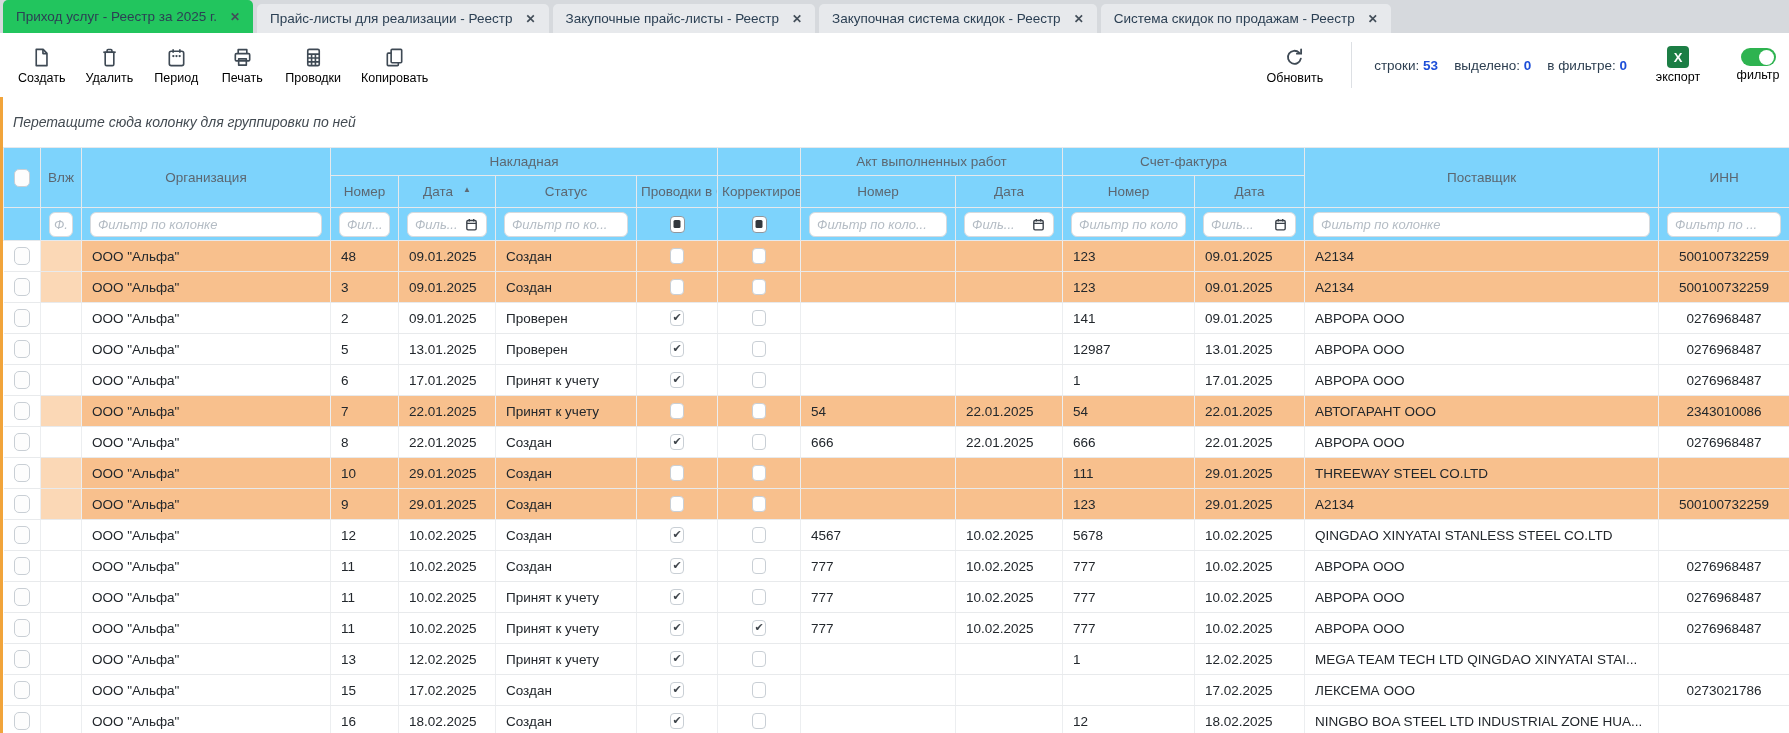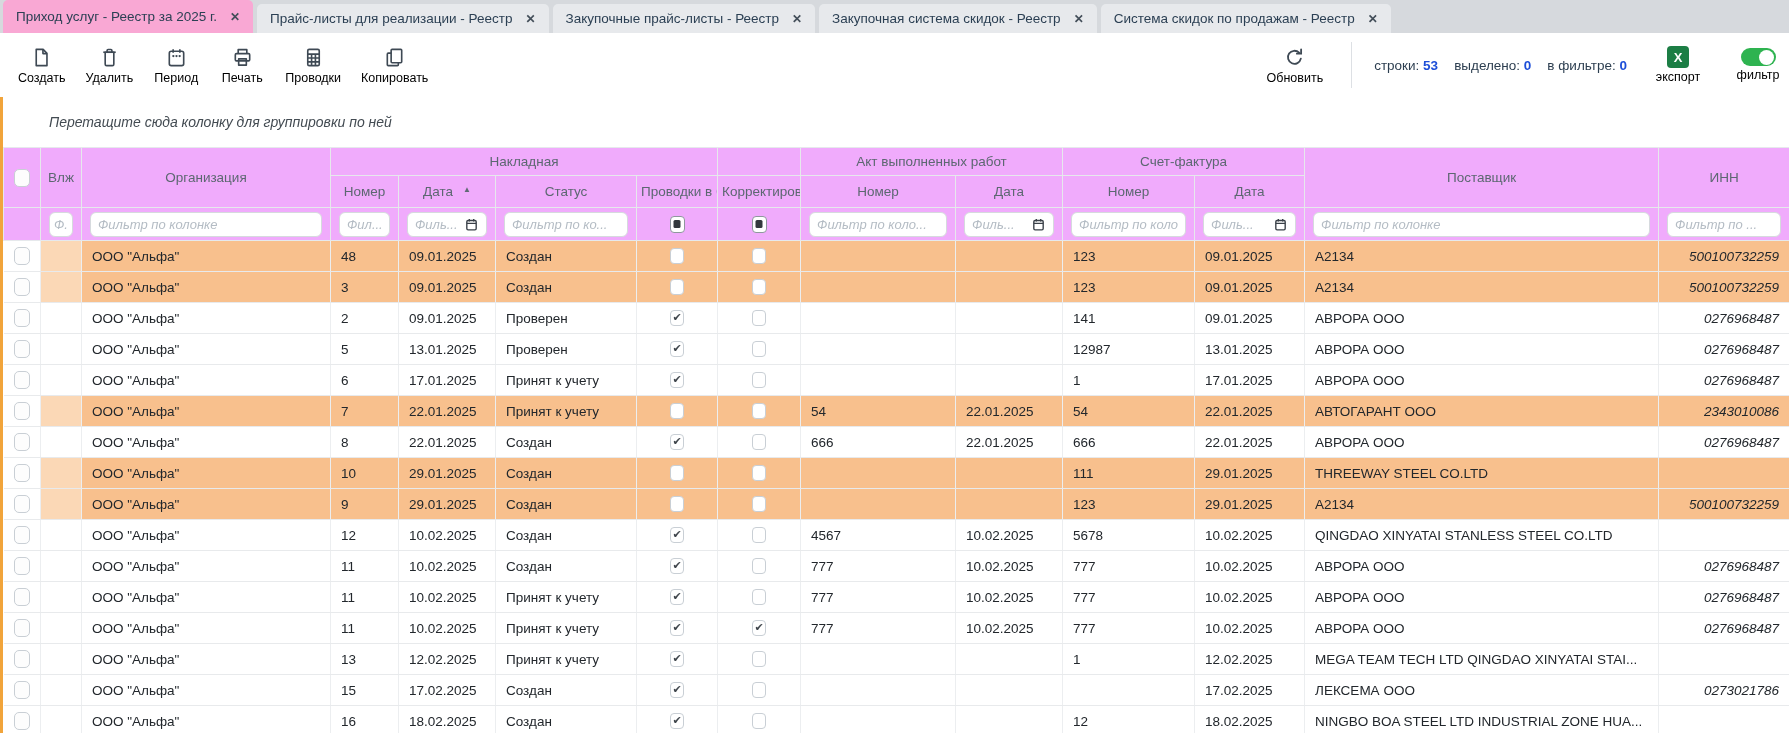--- a/index.html
+++ b/index.html
@@ -9,42 +9,42 @@
     font-family:"Liberation Sans", sans-serif;
     background:#fff; color:#22272c;
   }
   
   .tabbar { height:33px; background:#d6d9dd; display:flex; align-items:flex-end; gap:4px; padding-left:3px; }
   .tab {
     height:29px; display:flex; align-items:center; padding:0 13px;
     background:#e7e9ec; border-radius:5px 5px 0 0;
     font-size:13.5px; color:#2c4054; white-space:nowrap; cursor:default;
   }
-  .tab.active { height:33px; background:#f9a8d4; }
+  .tab.active { height:33px; background:#22c55e; }
   .tab .close { margin-left:13px; font-size:12px; color:#434e59; font-weight:bold; }
   
   .toolbar { height:64px; background:#fff; display:flex; align-items:center; }
   .tb-left { display:flex; gap:8px; padding-left:12px; }
   .tbtn { display:flex; flex-direction:column; align-items:center; justify-content:center; gap:3px; min-width:58px; padding:2px 6px; color:#3e4954; cursor:pointer; }
   .tbtn svg { width:23px; height:23px; display:block; }
   .tbtn .lbl { font-size:12.5px; color:#000000; line-height:1; }
   .tb-right { margin-left:auto; display:flex; align-items:center; gap:22px; padding-right:2px; }
   .vsep { width:1px; height:46px; background:#dde0e4; }
   .stats { display:flex; gap:16px; font-size:13.5px; color:#2c3e50; white-space:nowrap; }
   .stats b { color:#1d4ed8; }
   .xl-icon { width:22px; height:22px; border-radius:4px; background:#1c7e45; color:#fff; font-weight:bold; font-size:13px; display:inline-flex; align-items:center; justify-content:center; }
   .toggle { width:35px; height:18px; border-radius:9px; background:#2eb350; position:relative; display:inline-block; }
   .toggle .knob { position:absolute; right:1.5px; top:1.5px; width:15px; height:15px; border-radius:50%; background:#fff; }
   
   .panel { border-left:3px solid #f1a43b; height:636px; overflow:hidden; }
-  .dropzone { height:50px; display:flex; align-items:center; padding-left:10px; font-size:14px; font-style:italic; color:#434b52; background:#fff;margin-left:36px; }
+  .dropzone { height:50px; display:flex; align-items:center; padding-left:10px; font-size:14px; font-style:italic; color:#434b52; background:#fff; }
   
   table.grid { width:1786px; border-collapse:collapse; table-layout:fixed; font-size:13.5px; }
   .grid thead th {
-    background:#f0abfc; border:1px solid #e6e9ec; font-weight:normal;
+    background:#7dd3fc; border:1px solid #e6e9ec; font-weight:normal;
     color:#5c6771; text-align:center; vertical-align:middle; padding:0 4px;
     overflow:hidden; white-space:nowrap;
   }
   th.g { height:28px; }
   th.c { height:32px; }
   th.wrap { white-space:normal; line-height:1.15; }
   th.f { height:33px; padding:0; }
   .sort { margin-left:10px; font-size:8px; color:#5f6a74; position:relative; top:-4px; }
   .fin { display:flex; align-items:center; height:25px; border:1px solid #d6dade; border-radius:6px; background:#fff; padding:0 7px; margin:0 4px; }
   .fin input { border:none; outline:none; width:100%; min-width:0; background:transparent; font-family:"Liberation Sans",sans-serif; font-size:13px; font-style:italic; color:#333; padding:0; }
@@ -56,21 +56,21 @@
   .cbx.sel { width:16px; height:18px; border-radius:5px; background:#fdfdfd; }
   .cbx.ind { width:15px; height:17px; border-color:#8f979e; }
   .cbx.ind::after { content:""; position:absolute; left:50%; top:50%; transform:translate(-50%,-50%); width:7px; height:8px; background:#33383d; border-radius:1.5px; }
   
   .grid tbody td {
     height:31px; padding:0 10px; border-right:1px solid #eceef0; border-bottom:1px solid #e8eaec;
     overflow:hidden; white-space:nowrap; color:#22272c; background:#fff; vertical-align:middle;
   }
   .grid tbody td.c-sel { text-align:center; padding:0; }
   .grid tbody td.c-cb { text-align:center; padding:0; }
-  .grid tbody td.c-inn { text-align:right;font-style:italic; }
+  .grid tbody td.c-inn { text-align:center; }
   tr.hl td { background:#f8c08d; }
   tr.hl td.c-sel { background:#fff; }
   tr.hl td.c-vlzh { background:#fbd8b6; }
 </style>
 </head>
 <body>
 
 <div class="tabbar">
   <div class="tab active">
     <span>Приход услуг - Реестр за 2025 г.</span>

